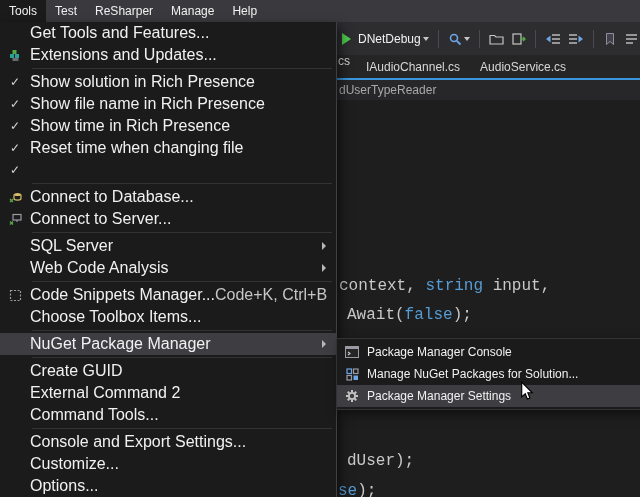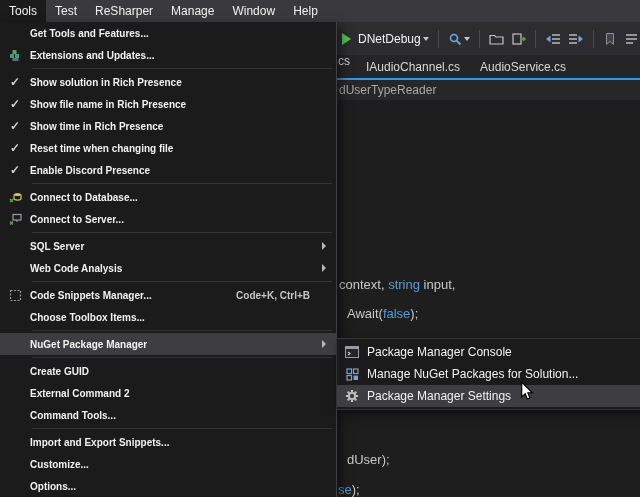--- a/index.html
+++ b/index.html
@@ -27,31 +27,31 @@
             box-sizing:content-box;padding-left:337px;color:#d8d8d8;font-size:12px;}
   .tab{padding:0 10px;display:flex;align-items:center;white-space:nowrap;}
   .tab.partial{padding:0 6px 12px 1px;}
 
   
   .breadcrumb{position:absolute;top:80px;left:0;right:0;height:20px;background:#27272a;
               color:#a8a8a8;font-size:12px;display:flex;align-items:center;
               box-sizing:border-box;padding-left:339px;}
 
   
-  .code{position:absolute;font-family:Liberation Sans, sans-serif;font-size:13px;
+  .code{position:absolute;font-family:Liberation Mono, monospace;font-size:16px;
         color:#c8c8c8;white-space:pre;}
   .kw{color:#569cd6;}
   .f0{left:339px;top:277px;} .f1{left:347px;top:306px;} .f2{left:338px;top:437px;}
   .f3{left:338px;top:452px;margin-left:9px;} .f4{left:338px;top:482px;}
 
   
   .menu{position:absolute;top:22px;left:0;width:337px;height:475px;background:#1b1b1c;
         border-right:1px solid #3f3f46;box-sizing:border-box;
-        box-shadow:4px 4px 10px rgba(0,0,0,.5);font-size:10px;color:#f1f1f1;
-        display:flex;flex-direction:column;z-index:5;font-weight:bold;}
+        box-shadow:4px 4px 10px rgba(0,0,0,.5);font-size:16px;color:#f1f1f1;
+        display:flex;flex-direction:column;z-index:5;}
   .mi{height:22px;flex:0 0 22px;display:flex;align-items:center;cursor:default;}
   .mi.hl{background:#3e3e42;}
   .mi-icon{flex:0 0 30px;width:30px;display:flex;justify-content:center;align-items:center;}
   .mi-label{flex:1;white-space:nowrap;}
   .mi-shortcut{color:#c6c6c6;margin-right:26px;white-space:nowrap;}
   .mi-arrow{width:0;height:0;border-left:4px solid #b8b8b8;border-top:4px solid transparent;
             border-bottom:4px solid transparent;margin-right:10px;flex:0 0 auto;}
   .msep{height:1px;flex:0 0 1px;background:#333337;margin:2px 4px 2px 32px;}
   .check{color:#d2d2d2;font-size:12px;}
   .check::before{content:"\2713";}
@@ -140,21 +140,20 @@
 
   <div class="breadcrumb">
     <span>dUserTypeReader</span>
   </div>
 
   <div class="menubar">
     <div class="mb-item active">Tools</div>
     <div class="mb-item">Test</div>
     <div class="mb-item">ReSharper</div>
     <div class="mb-item">Manage</div>
-    <div class="mb-item">Window</div>
     <div class="mb-item">Help</div>
   </div>
 
   <div class="menu">
     <div class="mi">
       <span class="mi-icon"></span>
       <span class="mi-label">Get Tools and Features...</span>
     </div>
     <div class="mi">
       <span class="mi-icon">
@@ -179,21 +178,20 @@
     <div class="mi">
       <span class="mi-icon check"></span>
       <span class="mi-label">Show time in Rich Presence</span>
     </div>
     <div class="mi">
       <span class="mi-icon check"></span>
       <span class="mi-label">Reset time when changing file</span>
     </div>
     <div class="mi">
       <span class="mi-icon check"></span>
-      <span class="mi-label">Enable Discord Presence</span>
     </div>
     <div class="msep"></div>
     <div class="mi">
       <span class="mi-icon">
         <svg width="13" height="13" viewBox="0 0 13 13">
             <ellipse cx="8.5" cy="3.5" rx="3.5" ry="1.6" fill="#d8c06a"></ellipse>
             <path d="M5 3.5 v4 c0 .9 1.6 1.6 3.5 1.6 s3.5 -.7 3.5 -1.6 v-4" fill="none" stroke="#d8c06a" stroke-width="1.2"></path>
             <path d="M1 11 L4 8 M2 8 L1 9 M4 10 L3 11" stroke="#57a64a" stroke-width="1.4"></path>
           </svg>
       </span>
@@ -249,21 +247,21 @@
       <span class="mi-icon"></span>
       <span class="mi-label">External Command 2</span>
     </div>
     <div class="mi">
       <span class="mi-icon"></span>
       <span class="mi-label">Command Tools...</span>
     </div>
     <div class="msep"></div>
     <div class="mi">
       <span class="mi-icon"></span>
-      <span class="mi-label">Import and Export Snippets...</span>
+      <span class="mi-label">Console and Export Settings...</span>
     </div>
     <div class="mi">
       <span class="mi-icon"></span>
       <span class="mi-label">Customize...</span>
     </div>
     <div class="mi">
       <span class="mi-icon"></span>
       <span class="mi-label">Options...</span>
     </div>
   </div>

